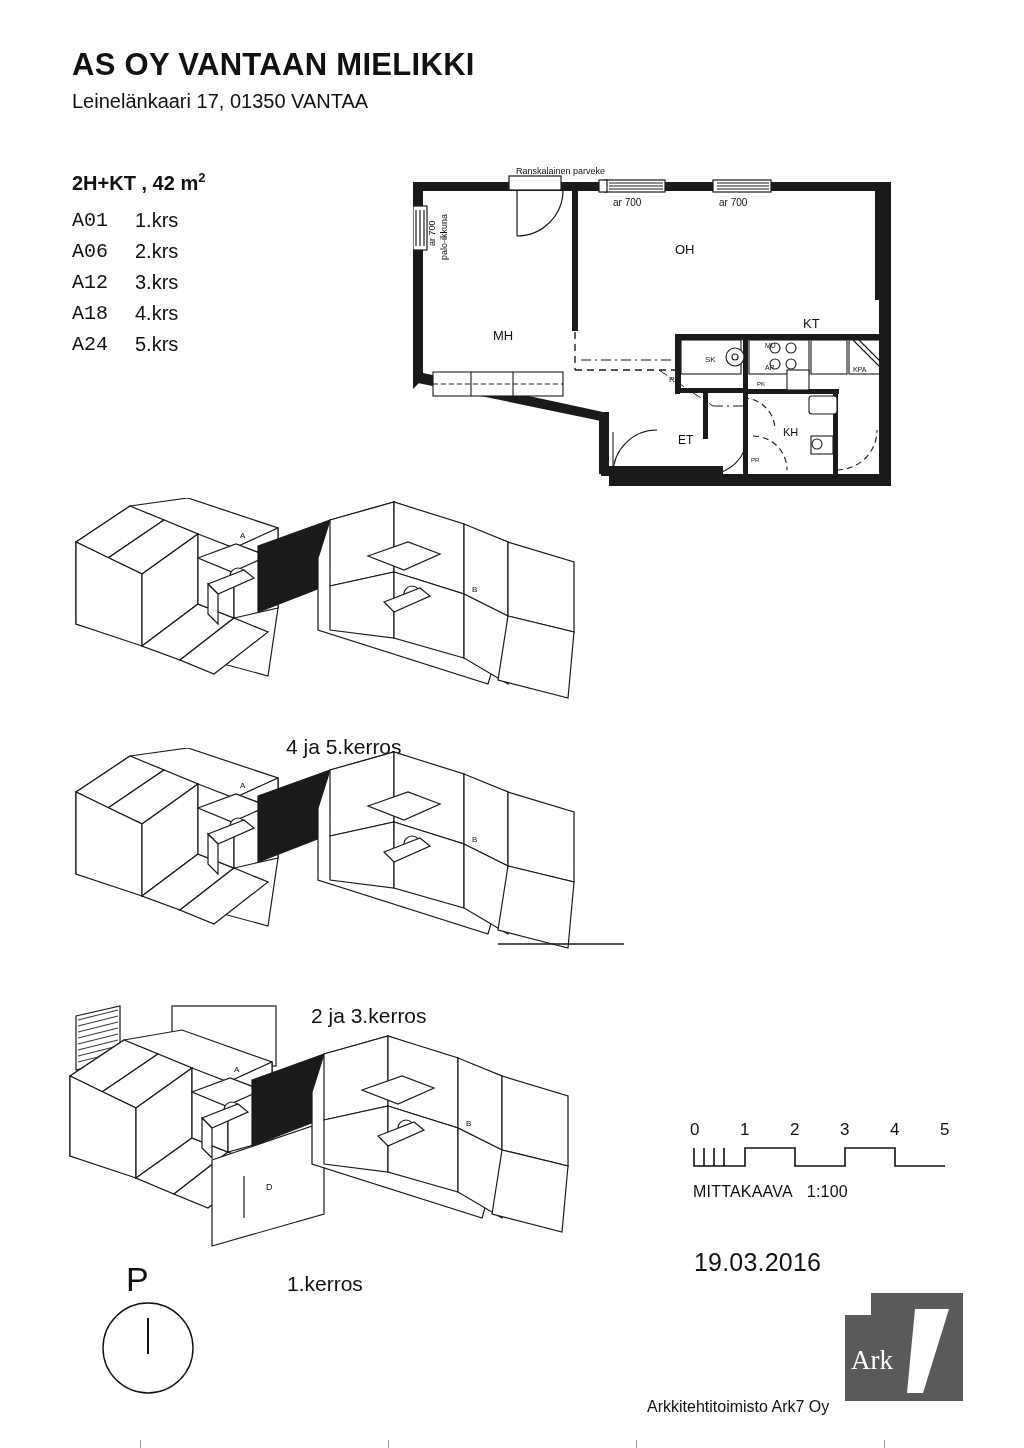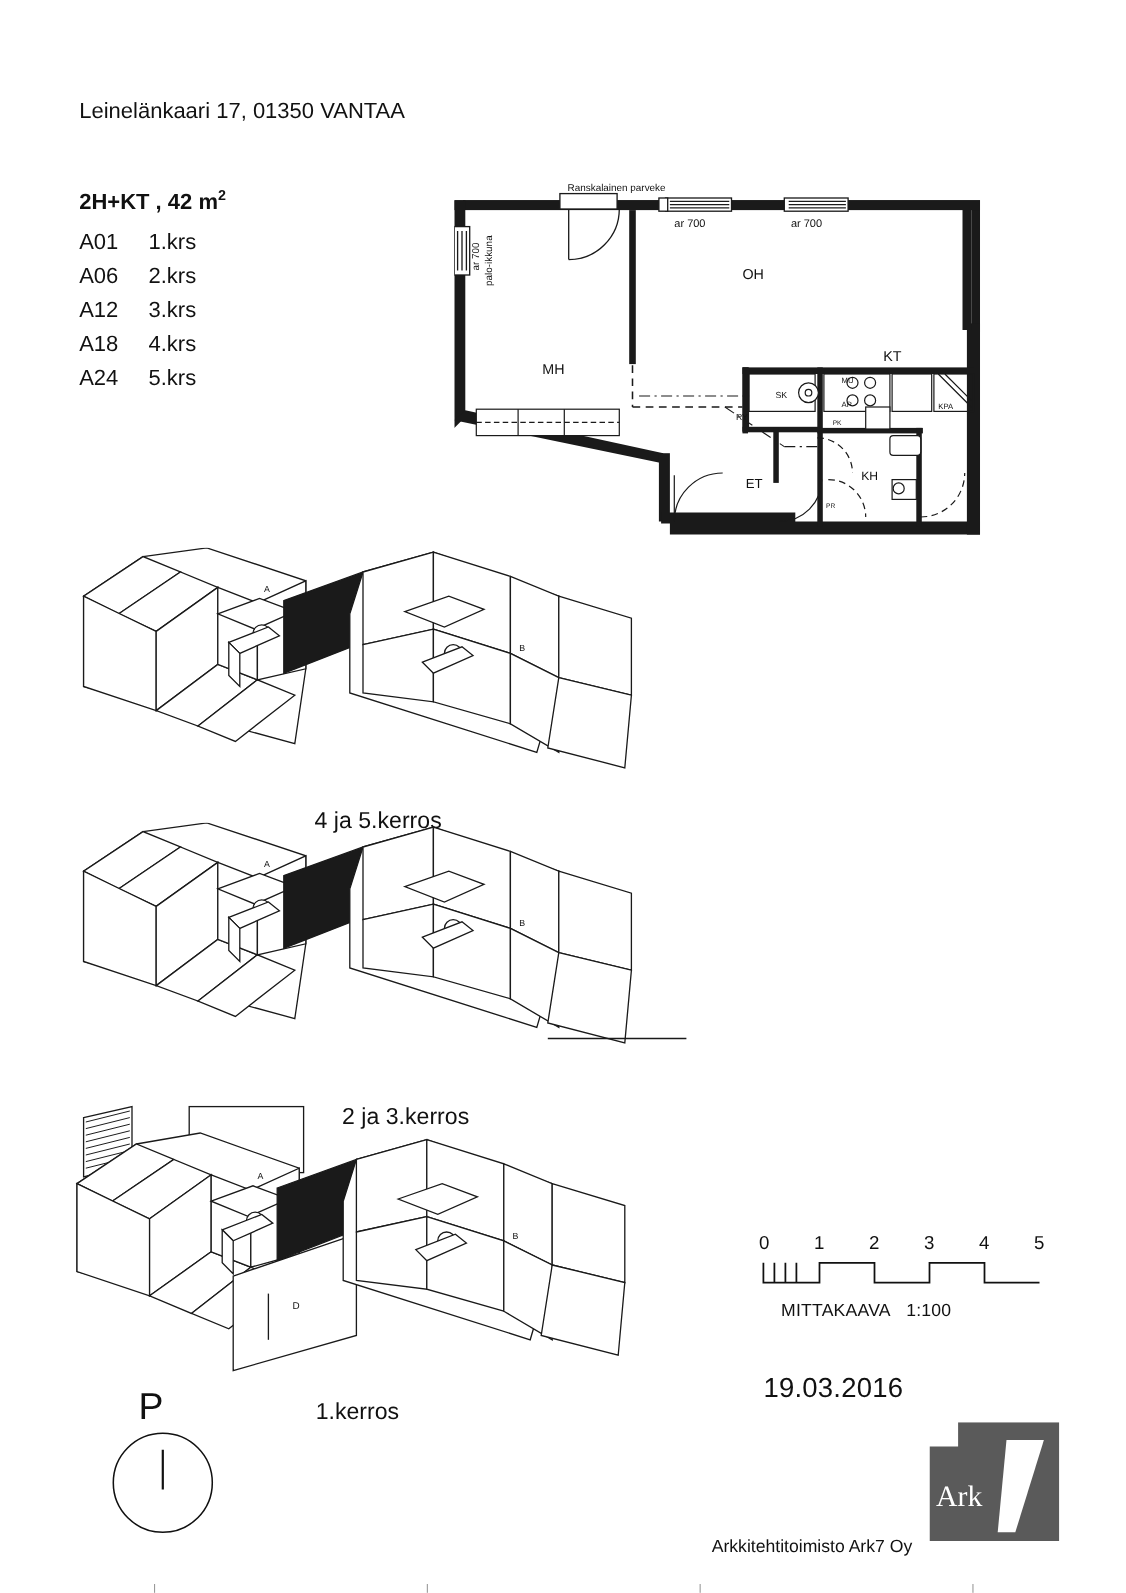--- a/index.html
+++ b/index.html
@@ -8,38 +8,38 @@
 
   
   .title{position:absolute;left:72px;top:47px;font-size:31px;font-weight:bold;letter-spacing:0.3px;}
   .subtitle{position:absolute;left:72px;top:90px;font-size:20px;}
 
   
   .aptype{position:absolute;left:72px;top:170px;font-size:20px;font-weight:bold;}
   .aptype sup{font-size:13px;vertical-align:super;}
   .apt-list{position:absolute;left:72px;top:205px;font-size:20px;line-height:31px;}
   .apt-row{display:flex;}
-  .apt-code{width:63px;}
+  .apt-code{width:63px;font-family:Liberation Mono, monospace;}
   .apt-floor{}
 
   
   .plan{position:absolute;left:413px;top:174px;width:478px;height:320px;}
   .plan svg{display:block;}
   .plan-caption{position:absolute;left:484px;top:166px;font-size:9px;padding-left:32px;}
 
   
   .bld{position:absolute;}
   .bld svg{display:block;}
   .bld-label{position:absolute;font-size:21px;}
 
   
   .scalewrap{position:absolute;left:690px;top:1120px;width:260px;}
   .scale-nums{position:relative;height:22px;font-size:17px;}
   .scale-nums span{position:absolute;top:0;}
-  .scale-caption{position:absolute;left:710px;top:1183px;font-size:16px;letter-spacing:0.2px;}
+  .scale-caption{position:absolute;left:693px;top:1183px;font-size:16px;letter-spacing:0.2px;}
   .scale-caption .ratio{margin-left:14px;}
 
   .bigcaption{position:absolute;left:694px;top:1218px;font-size:25px;letter-spacing:0.2px;}
   .bigdate{position:absolute;left:694px;top:1248px;font-size:25px;letter-spacing:0.2px;}
 
   .firm{position:absolute;left:647px;top:1378px;font-size:16px;margin-top:20px;}
   .logo{position:absolute;left:845px;top:1293px;width:118px;height:87px;}
   .logo .logotext{position:absolute;left:6px;bottom:4px;font-size:27px;color:#fff;font-family:"Liberation Serif",serif;}
 
   
@@ -52,20 +52,21 @@
 </head>
 <body>
 
 <div class="page">
 
   <div class="crop" style="left:140px;top:1440px;width:1px;height:8px;"></div>
   <div class="crop" style="left:388px;top:1440px;width:1px;height:8px;"></div>
   <div class="crop" style="left:636px;top:1440px;width:1px;height:8px;"></div>
   <div class="crop" style="left:884px;top:1440px;width:1px;height:8px;"></div>
 
+  <div class="title">AS OY VANTAAN MIELIKKI</div>
   <div class="subtitle">Leinelänkaari 17, 01350  VANTAA</div>
 
   <div class="aptype"><span>2H+KT ,  42 m</span><sup>2</sup></div>
 
   <div class="apt-list">
     <div class="apt-row">
       <span class="apt-code">A01</span>
       <span class="apt-floor">1.krs</span>
     </div>
     <div class="apt-row">

